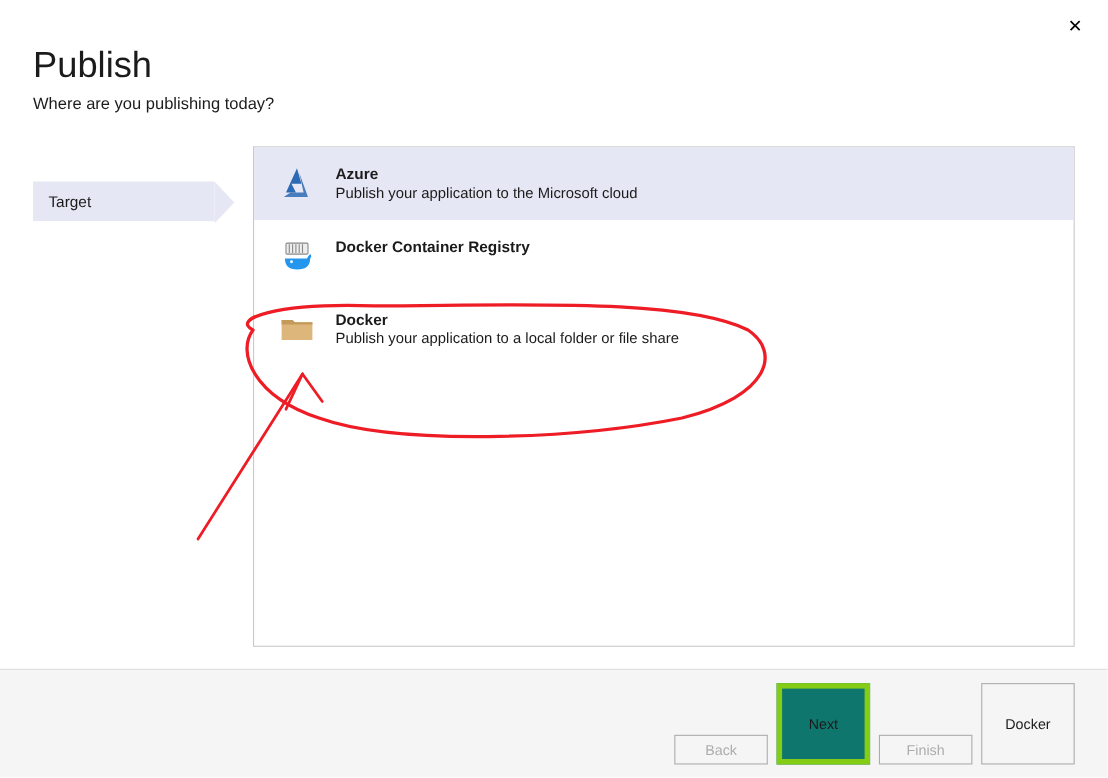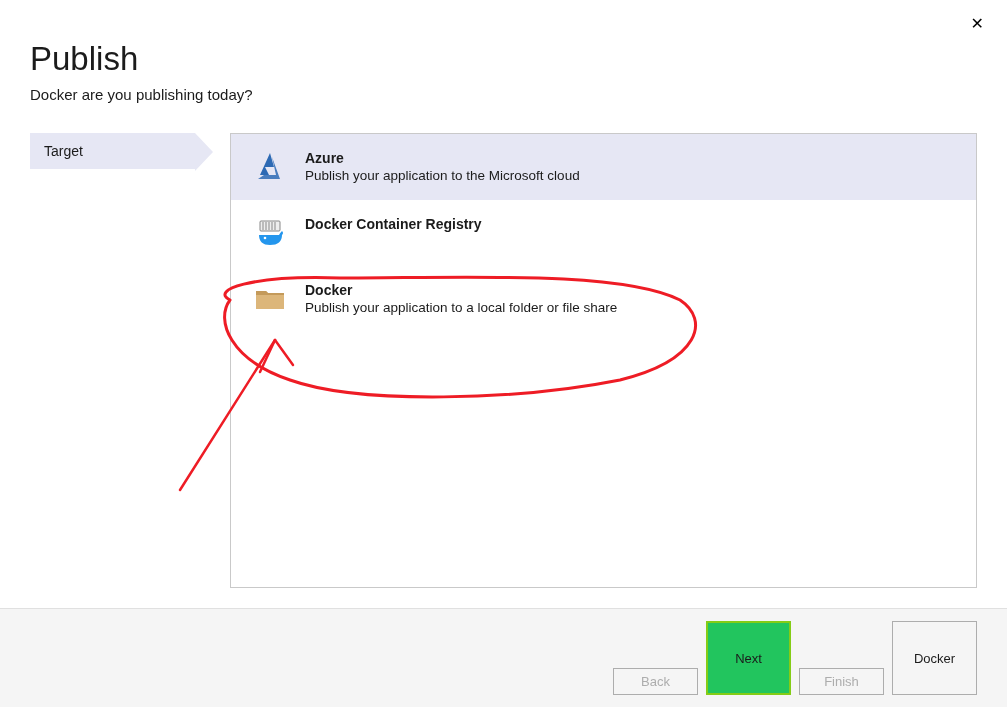--- a/index.html
+++ b/index.html
@@ -47,20 +47,21 @@
       width: 165px;
       flex-shrink: 0;
     }
     .sidebar-tab {
       position: relative;
       background: #e6e7f4;
       padding: 10px 14px;
       font-size: 14px;
       color: #1b1b1b;
       cursor: pointer;
+      margin-top: 32px;
     }
     .sidebar-tab::after {
       content: "";
       position: absolute;
       right: -18px;
       top: 0;
       width: 0;
       height: 0;
       border-top: 19px solid transparent;
       border-bottom: 19px solid transparent;
@@ -126,41 +127,41 @@
       color: #1b1b1b;
       cursor: pointer;
       font-family: inherit;
     }
     .footer-btn:disabled {
       color: #adadad;
       cursor: default;
       margin-top: 47px;
     }
     .footer-btn.primary {
-      border: 2px solid #84cc16;
-      background: #22c55e;
+      border: 5px solid #84cc16;
+      background: #0f766e;
       color: #1b1b1b;
     }
     .annotation-overlay {
       position: absolute;
       pointer-events: none;
       top: 0; left: 0; right: 0; bottom: 0;
       z-index: 100;
     }
   </style>
 </head>
 <body>
 
 <button class="close-btn">
   <span>✕</span>
 </button>
 
 <div class="header">
   <h1 class="title">Publish</h1>
-  <div class="subtitle">Docker are you publishing today?</div>
+  <div class="subtitle">Where are you publishing today?</div>
 </div>
 
 <div class="content-area">
   <div class="sidebar">
     <div class="sidebar-tab">
       <span>Target</span>
     </div>
   </div>
 
   <div class="options-panel">

